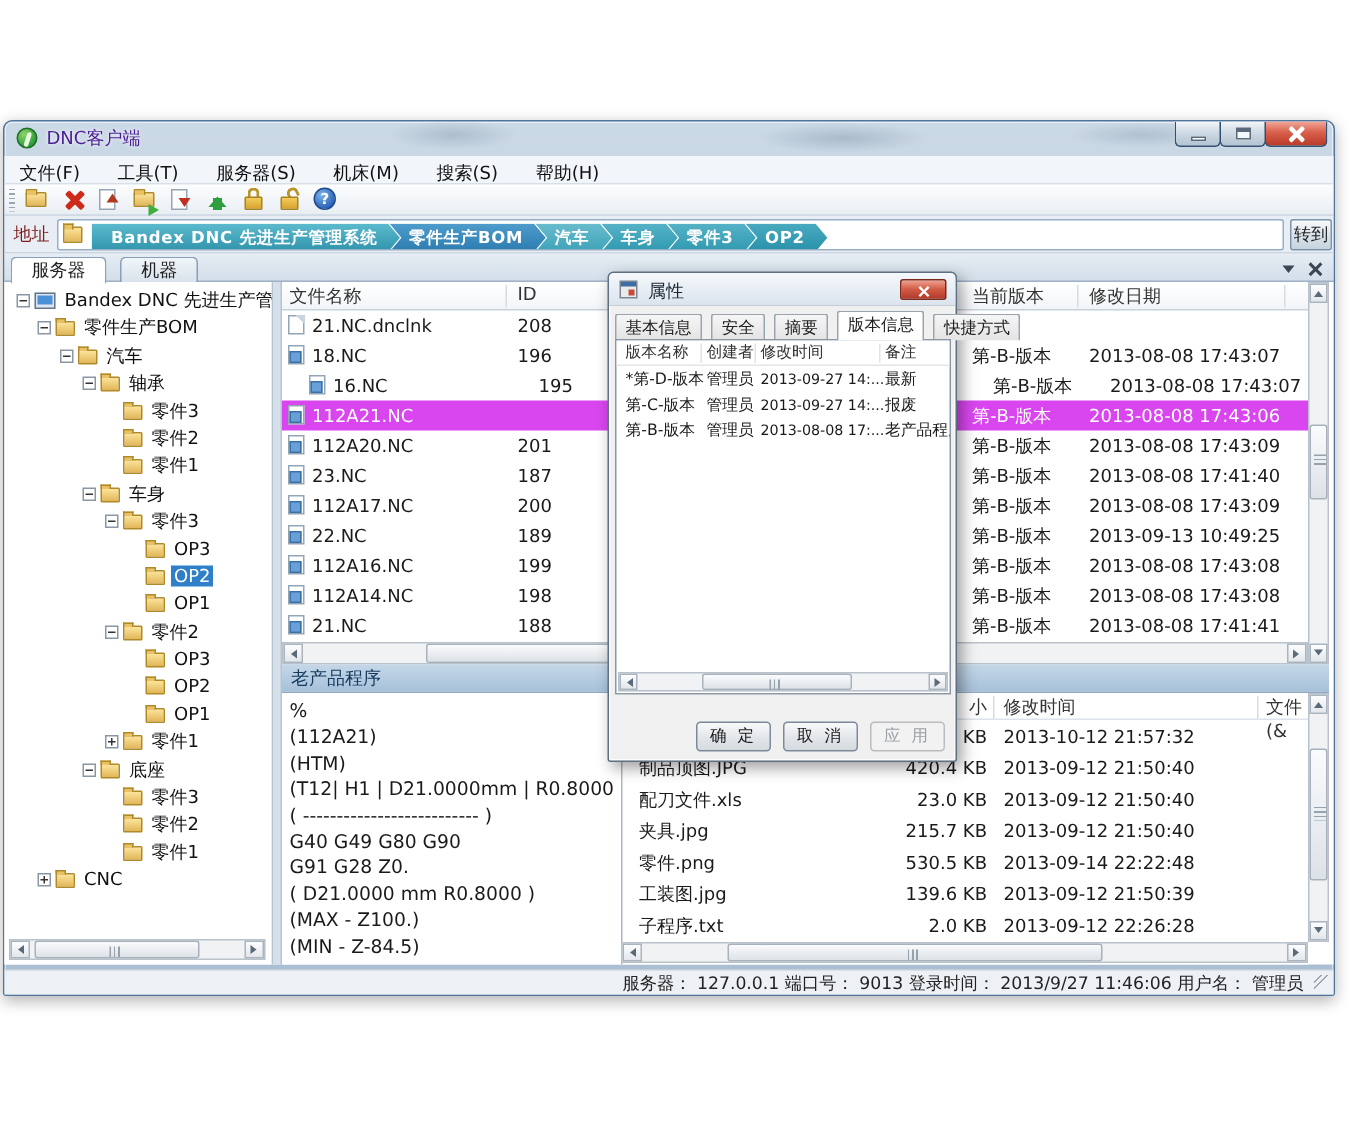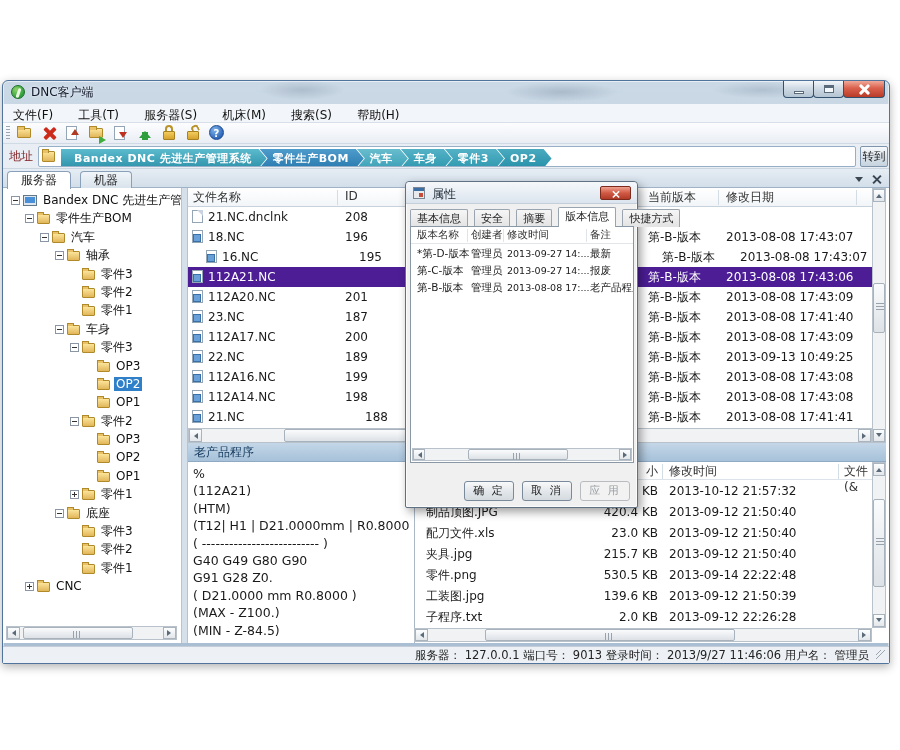--- a/index.html
+++ b/index.html
@@ -14,21 +14,21 @@
     box-shadow:0 3px 10px rgba(0,0,0,.3), inset 0 0 0 1px rgba(255,255,255,.55); }
   #titleblobs { left:2px; top:80px; width:888px; height:24px; border-radius:6px 6px 0 0; overflow:hidden;
     background:
       radial-gradient(60px 14px at 300px 10px, rgba(90,110,130,.25), transparent 70%),
       radial-gradient(80px 14px at 560px 12px, rgba(90,110,130,.28), transparent 70%),
       radial-gradient(70px 12px at 760px 10px, rgba(90,110,130,.22), transparent 70%); }
   #app-icon { left:11px; top:85px; width:14px; height:14px; border-radius:50%;
     background:radial-gradient(circle at 35% 30%, #8fd36a, #2f9e3c 70%); border:1px solid #1c6e28; }
   #app-icon::after { content:""; position:absolute; left:5px; top:2px; width:3px; height:10px;
     background:#eaf7e0; border-radius:3px; transform:rotate(18deg); }
-  #title-text { left:31px; top:84px; font-size:12px; color:#0f172a; text-shadow:0 0 3px rgba(255,255,255,.9); }
+  #title-text { left:31px; top:84px; font-size:12px; color:#4c1d95; text-shadow:0 0 3px rgba(255,255,255,.9); }
   #winbtns { left:784px; top:81px; height:17px; display:flex; }
   .wbtn { width:31px; height:17px; border:1px solid #33506e; border-top:none; border-radius:0 0 4px 4px;
     background:linear-gradient(#f3f7fa,#cfdae4 45%,#b4c4d2); position:relative; margin-left:-1px; }
   .wbtn.close { width:42px; background:linear-gradient(#f0a898,#d9604c 45%,#b83b28); }
   .glyph-min { position:absolute; left:10px; top:10px; width:10px; height:3px; background:#fff; border:1px solid #5a6a7a; }
   .glyph-max { position:absolute; left:10px; top:4px; width:10px; height:8px; border:1px solid #5a6a7a; border-top:3px solid #5a6a7a; background:#f4f8fb; }
   .glyph-x { position:absolute; left:15px; top:3px; width:11px; height:11px; }
   .glyph-x::before,.glyph-x::after { content:""; position:absolute; left:4px; top:-1px; width:3px; height:13px; background:#fff; border-radius:1px; }
   .glyph-x::before { transform:rotate(45deg);} .glyph-x::after { transform:rotate(-45deg);}
 
@@ -120,21 +120,21 @@
   .sb-thumb { position:absolute; background:linear-gradient(#fafbfc,#dde2e7); border:1px solid #a8b2bc; border-radius:2px; }
   .grip-h::after { content:""; position:absolute; left:50%; top:3px; width:9px; height:7px; margin-left:-5px;
     background:repeating-linear-gradient(90deg,#98a2ac 0 1px, transparent 1px 3px); }
   .grip-v::after { content:""; position:absolute; top:50%; left:2px; height:9px; width:8px; margin-top:-5px;
     background:repeating-linear-gradient(#98a2ac 0 1px, transparent 1px 3px); }
 
   
   #list-header { left:188px; top:188px; width:684px; height:19px; background:linear-gradient(#ffffff,#f2f5f8); border-bottom:1px solid #c8d2dc; font-size:12px; color:#333; }
   .lh-sep { position:absolute; top:2px; width:1px; height:15px; background:#d4dce4; }
   .lrow { position:absolute; left:188px; width:684px; height:20px; line-height:20px; font-size:12px; color:#1a1a1a; white-space:nowrap; }
-  .lrow.sel { background:#4c1d95; color:#fff; }
+  .lrow.sel { background:#d946ef; color:#fff; }
   .cell { position:absolute; top:0; }
   .fdoc { position:absolute; left:4px; top:3px; width:11px; height:13px; background:#fff; border:1px solid #94a6b6; }
   .fdoc.nc::after { content:""; position:absolute; left:0px; bottom:0px; width:6px; height:6px; background:#6aa0d8; border:1px solid #3a70a8; }
   .fdoc.plain::after { content:""; position:absolute; right:-1px; top:-1px; border:3px solid #c8d4e0; border-left-color:transparent; border-bottom-color:transparent; }
 
   
   #band { left:188px; top:443px; width:698px; height:19px; background:linear-gradient(#c4d7e8,#a6c1d9); border-bottom:1px solid #8fa9c2; font-size:12px; color:#143a5e; line-height:19px; }
   #preview { left:188px; top:462px; width:226px; height:181px; background:#fff; padding:3px 0 0 5px; overflow:hidden; }
   .pline { font-size:12.5px; line-height:17.4px; color:#1a1a1a; white-space:nowrap; }
 
@@ -378,21 +378,21 @@
   <div class="lrow" style="top:387px;">
       <span class="fdoc nc"></span>
       <span class="cell" style="left:20px;">112A14.NC</span>
       <span class="cell" style="left:157px;">198</span>
       <span class="cell" style="left:460px;">第-B-版本</span>
       <span class="cell" style="left:538px;">2013-08-08 17:43:08</span>
     </div>
   <div class="lrow" style="top:407px;">
       <span class="fdoc nc"></span>
       <span class="cell" style="left:20px;">21.NC</span>
-      <span class="cell" style="left:157px;margin-left:20px;">188</span>
+      <span class="cell" style="left:157px;">188</span>
       <span class="cell" style="left:460px;">第-B-版本</span>
       <span class="cell" style="left:538px;">2013-08-08 17:41:41</span>
     </div>
 
   <div class="abs sb" style="left:188px;top:428px;width:684px;height:15px;">
     <span class="sb-btn" style="left:0;top:0;width:13px;height:13px;">
         <span class="tri lf"></span>
       </span>
     <span class="sb-thumb grip-h" style="left:95px;top:0px;width:300px;height:13px;"></span>
     <span class="sb-btn" style="right:0;top:0;width:13px;height:13px;">

